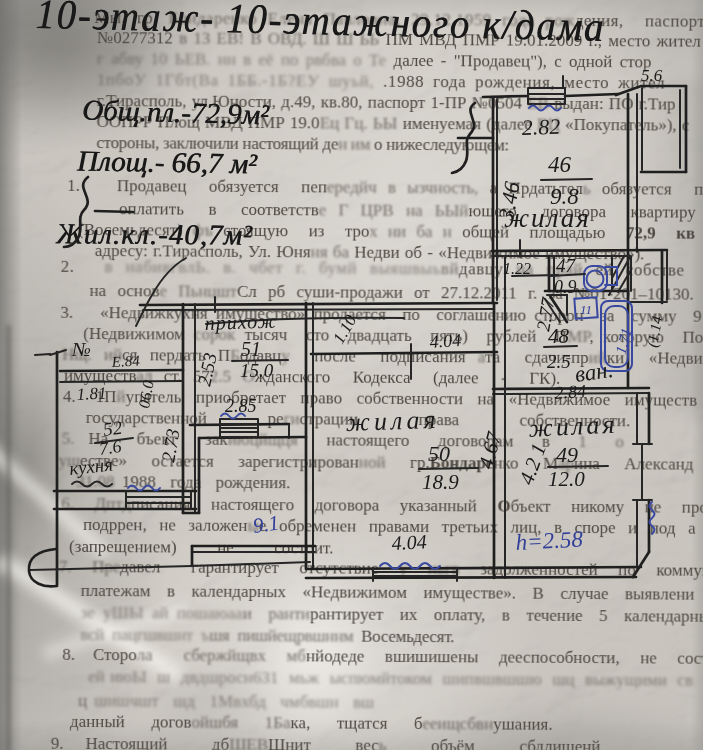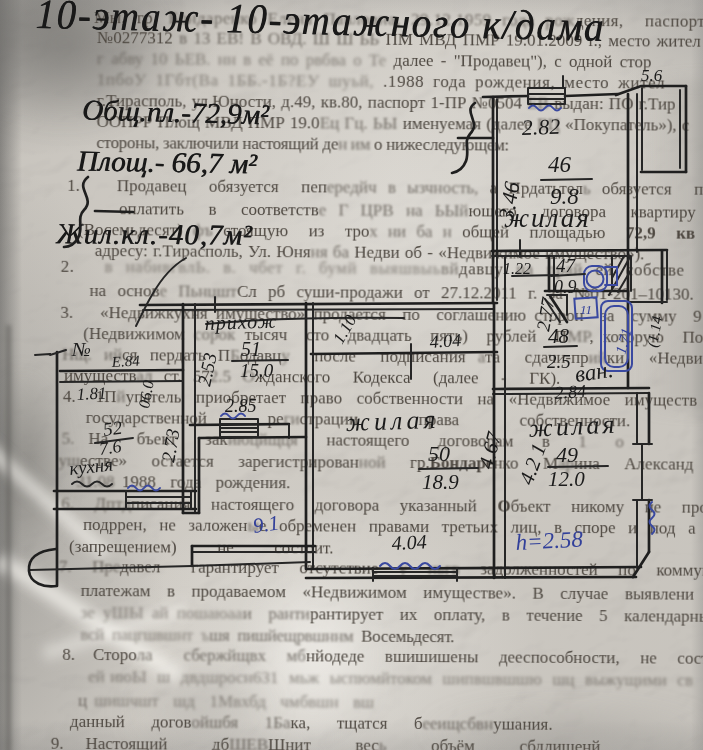--- a/index.html
+++ b/index.html
@@ -77,21 +77,21 @@
     <div class="pl" style="left:64px;top:366px;word-spacing:7px;">имуществ<span class="blur2">ал</span> <span class="blur1">ст. 57</span><span class="blur2">2.5</span> <span class="blur2">О</span>жданского&nbsp; Кодекса&nbsp; (далее&nbsp; -&nbsp; Г<span class="blur1">К)</span>.</div>
     <div class="pl" style="left:63px;top:387px;word-spacing:3px;">4.<span class="sp" style="width:20px;"></span><span class="blur1">1П</span><span class="blur2">й</span>упатель&nbsp; приобретает&nbsp; право&nbsp; собственности&nbsp; на&nbsp; «Недвижимое&nbsp; имуществ</div>
     <div class="pl" style="left:86px;top:408px;word-spacing:26px;">государствен<span class="blur1">ной&nbsp; ре</span><span class="blur2">ги</span><span class="blur1">страции</span>&nbsp; права&nbsp; собственн<span class="blur1">ости.</span></div>
     <div class="pl" style="left:62px;top:429px;word-spacing:10px;"><span class="blur2">5.</span><span class="sp" style="width:14px;"></span>На&nbsp; <span class="blur1">бъект</span>&nbsp; зак<span class="blur2">июцйщця</span>&nbsp; наст<span class="blur1">оящ</span>его&nbsp; договора<span class="blur1">м&nbsp; в&nbsp;</span> <span class="blur2">1&nbsp; о</span></div>
     <div class="pl" style="left:59px;top:451px;word-spacing:8px;"><span class="blur2">ущ</span>естве<span class="blur1">»&nbsp; ост</span>ается&nbsp; зарег<span class="blur1">ис</span>трирован<span class="blur2">ной</span><span class="blur1">&nbsp; гр.</span><b>Бондаре</b><span class="blur1">нко&nbsp; М</span><span class="blur2">ар</span>ина&nbsp; <span class="blur1">Александ</span></div>
     <div class="pl" style="left:77px;top:472px;word-spacing:3px;"><span class="blur2">31.08</span> <span class="blur1">1</span>988&nbsp; года&nbsp; рождения.</div>
     <div class="pl" style="left:62px;top:494px;word-spacing:6px;"><span class="blur2">6.&nbsp; Дптд</span>писания&nbsp; настоящ<span class="blur1">его</span>&nbsp; дого<span class="blur1">вора</span>&nbsp; указанн<span class="blur1">ый</span>&nbsp; <b>О</b>бъект&nbsp; никому&nbsp; не&nbsp; про</div>
     <div class="pl" style="left:84px;top:515px;word-spacing:2px;"><span class="blur1">подррен,</span>&nbsp; не&nbsp; заложен<span class="blur2">ы</span><span class="blur1">е</span>&nbsp; обременен&nbsp; правами&nbsp; трет<span class="blur1">ьих&nbsp; лиц,</span>&nbsp; в&nbsp; споре&nbsp; и&nbsp; под&nbsp; а</div>
     <div class="pl" style="left:70px;top:537px;word-spacing:16px;"><span class="blur1">(запрещением)&nbsp; не&nbsp; состоит.</span></div>
     <div class="pl" style="left:60px;top:557px;word-spacing:6px;"><span class="blur2">7.&nbsp; Пре</span><span class="blur1">давел&nbsp;</span>&nbsp; <span class="blur1">га</span>рантирует&nbsp; отс<span class="blur1">утствие</span>&nbsp; <span class="blur2">у&nbsp; ньгв&nbsp;</span> <span class="blur1">задолж</span>енностей&nbsp; по&nbsp; <span class="blur1">комму</span>н</div>
-    <div class="pl" style="left:82px;top:581px;word-spacing:4px;"><span class="blur1">платежам</span>&nbsp; в&nbsp; <span class="blur1">продаваемом</span>&nbsp; «Недвижимом&nbsp; имуществе».&nbsp; В&nbsp; случае&nbsp; выявлени</div>
+    <div class="pl" style="left:82px;top:581px;word-spacing:4px;"><span class="blur1">платежам</span>&nbsp; в&nbsp; <span class="blur1">календарных</span>&nbsp; «Недвижимом&nbsp; имуществе».&nbsp; В&nbsp; случае&nbsp; выявлени</div>
     <div class="pl" style="left:82px;top:603px;word-spacing:4px;"><span class="blur3">зе уШЫ ай пошаюаа</span><span class="blur2">и&nbsp; ранти</span>рантирует&nbsp; их&nbsp; оплату,&nbsp; в&nbsp; течение&nbsp; 5&nbsp; календарных</div>
     <div class="pl" style="left:82px;top:625px;word-spacing:0px;letter-spacing:-0.3px;"><span class="blur3">всй&nbsp; пацгшвшнт&nbsp; ъ</span><span class="blur2">шя&nbsp; пишйещрвшннм&nbsp;</span> <span class="blur1">Восемьдесят.</span></div>
     <div class="pl" style="left:64px;top:645px;word-spacing:6px;">8.<span class="sp" style="width:18px;"></span><span class="blur1">Сторо</span><span class="blur2">ла&nbsp; &nbsp;сбержйщвх&nbsp; мб</span><span class="blur1">нйодеде&nbsp; вшиши</span>шены&nbsp; деес<span class="blur1">п</span>особности,&nbsp; не&nbsp; сост</div>
     <div class="pl" style="left:90px;top:667px;word-spacing:1px;"><span class="blur3">ей июЫ&nbsp; ш&nbsp; двдшросн631&nbsp; мьж&nbsp; ыспюмйтоком&nbsp; шипвшвшшю&nbsp; шц&nbsp; выжущими&nbsp; св</span></div>
     <div class="pl" style="left:80px;top:691px;word-spacing:3px;"><span class="blur2">ц</span><span class="blur3">&nbsp;шишчшт&nbsp; шд&nbsp; 1Мвхбд&nbsp; чмбвшн&nbsp; вш</span></div>
     <div class="pl" style="left:72px;top:712px;word-spacing:9px;">данный&nbsp; догов<span class="blur2">ойшбя&nbsp; 1Ба</span><span class="blur1">ка,&nbsp; тщатся&nbsp; б</span><span class="blur2">ееищсбвн</span><span class="blur1">ушания.</span></div>
     <div class="pl" style="left:53px;top:734px;word-spacing:18px;">9.<span class="sp" style="width:22px;"></span>Настоящий&nbsp; <span class="blur1">дб</span><span class="blur2">ШЕВ</span><span class="blur1">Шнит&nbsp;</span> вес<span class="blur2">ь</span>&nbsp; объ<span class="blur1">ём&nbsp; сбдлишенй</span></div>
   </div>
 
   <div id="handwriting">

